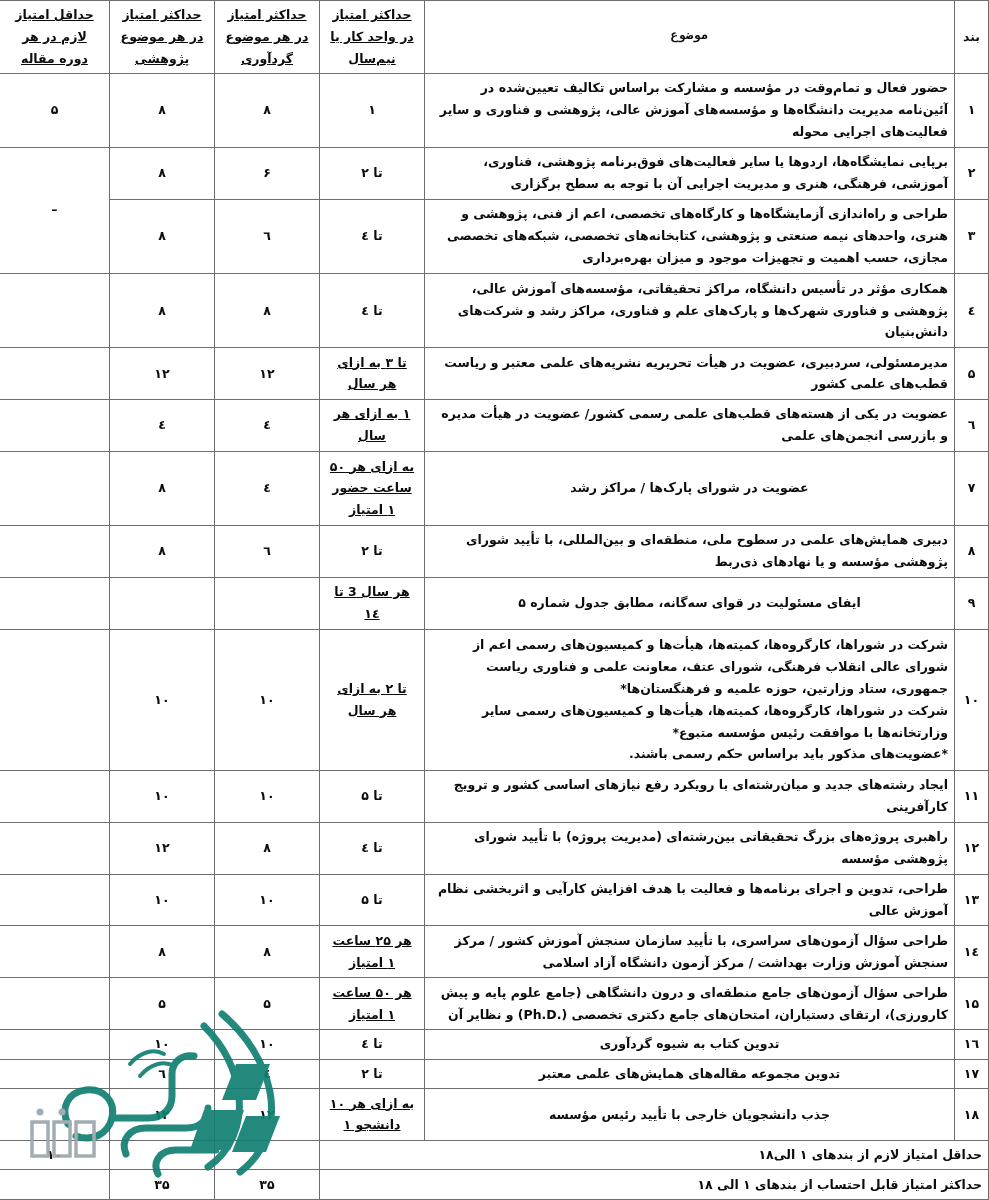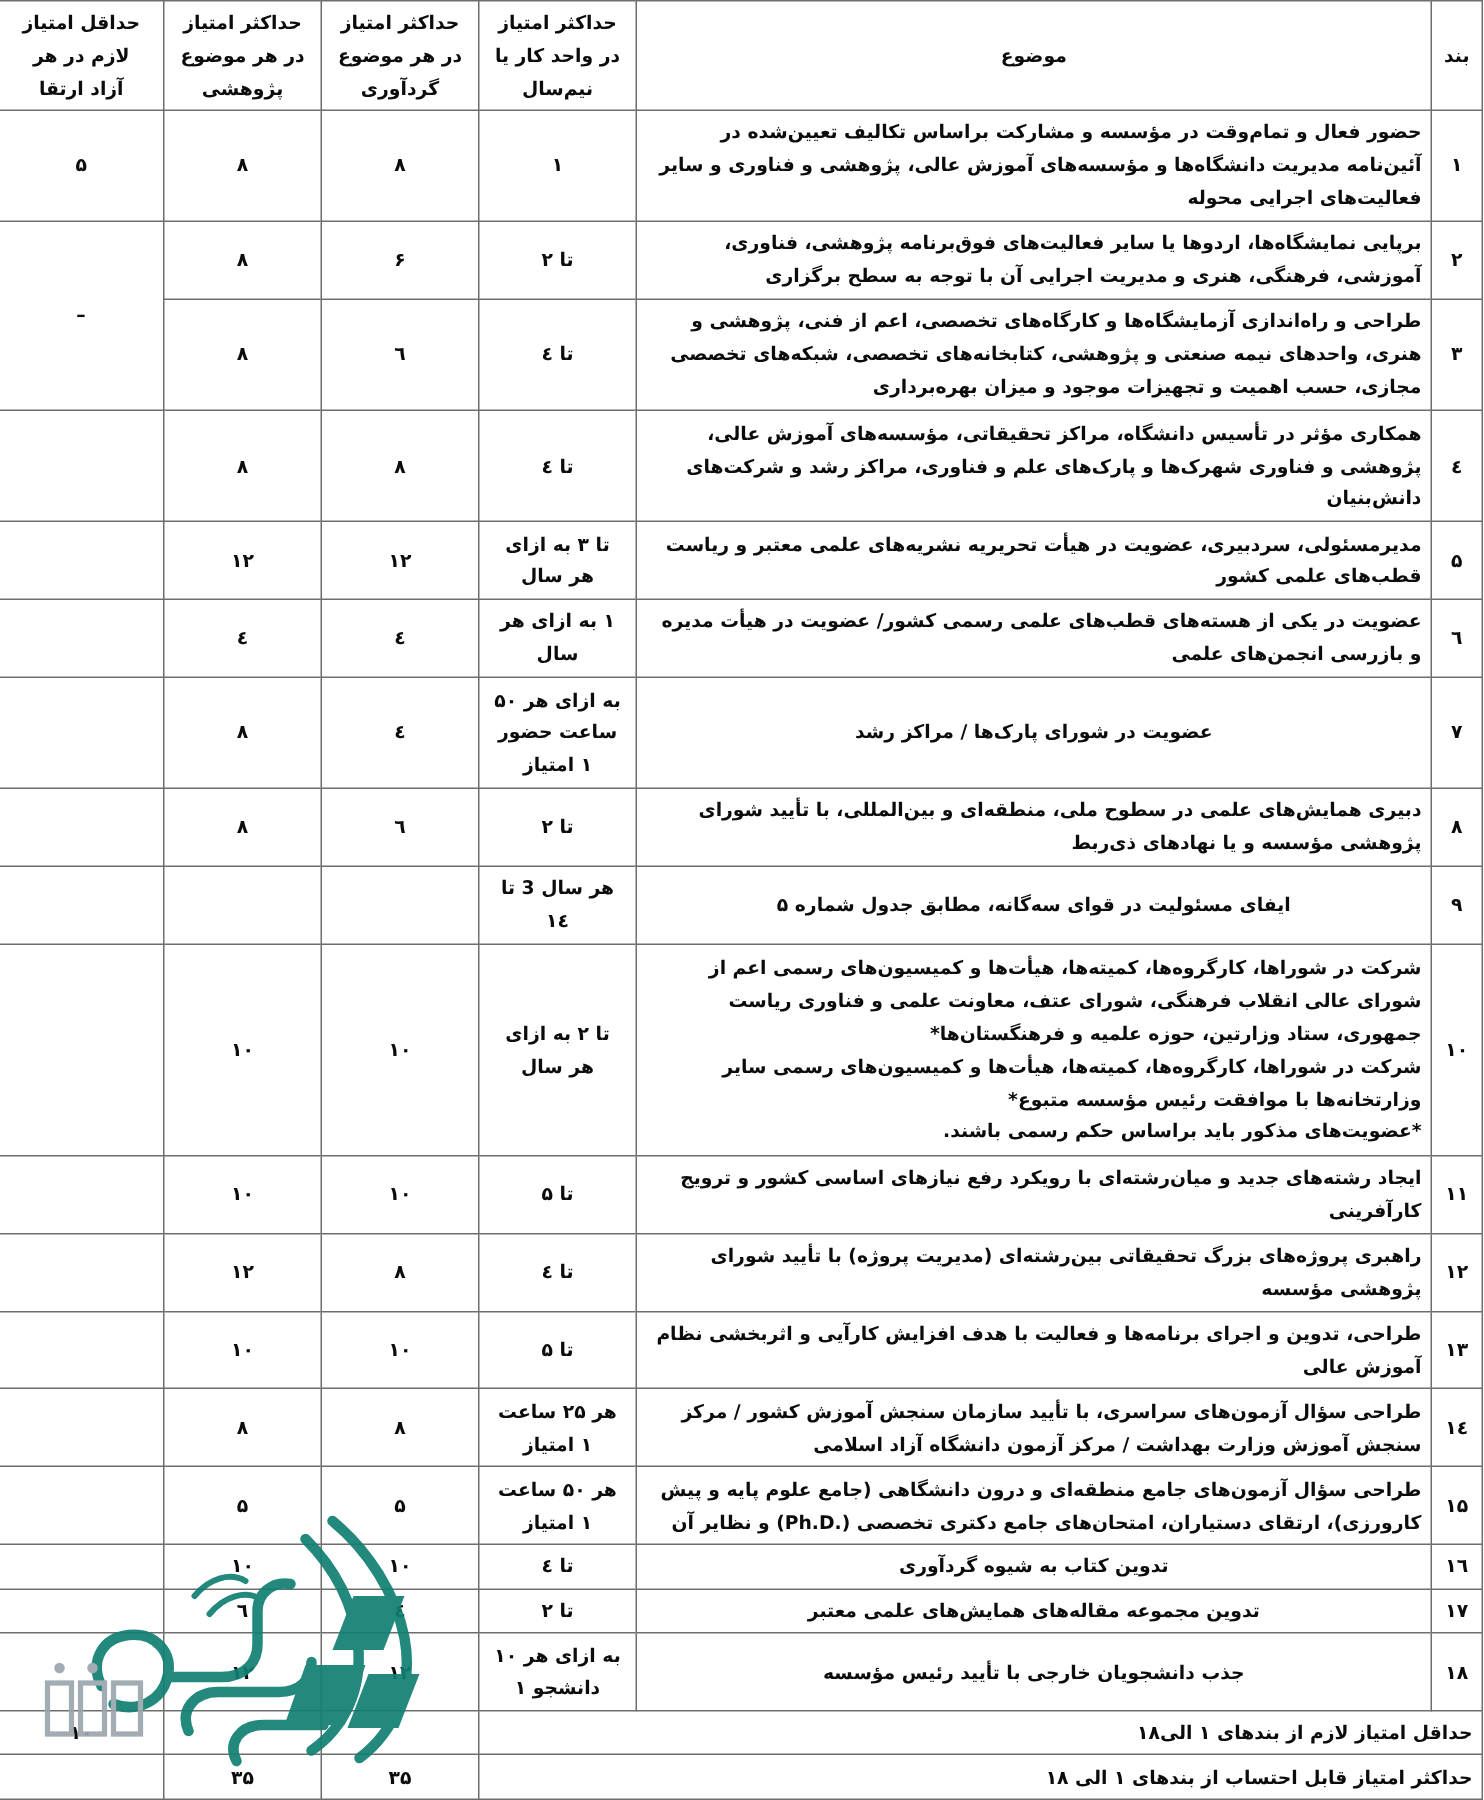--- a/index.html
+++ b/index.html
@@ -63,28 +63,28 @@
     line-height:1.78;
     padding-right:8px;
     padding-left:10px;
   }
   td.subject.center{text-align:center;margin-top:44px;}
   td.band{
     text-align:center;
     font-size:14px;
   }
   td.shaded{background:#eeeeee;}
-  .hdr-subject{font-size:13px;}
+  .hdr-subject{font-size:13px;font-family:Liberation Mono, monospace;}
   .foot-label{
     text-align:right;
     font-size:13px;
     font-weight:700;
     padding:6px 8px;
   }
-  .ml{display:block;}
+  .ml{display:block;text-decoration:underline;}
   .ml + .ml{margin-top:0;}
 
   
   #watermark{
     position:absolute;
     left:8px;
     bottom:6px;
     width:300px;height:190px;
     z-index:3;
     pointer-events:none;
@@ -121,21 +121,21 @@
           <span class="ml">گردآوری</span>
         </th>
         <th>
           <span class="ml">حداکثر امتیاز</span>
           <span class="ml">در هر موضوع</span>
           <span class="ml">پژوهشی</span>
         </th>
         <th>
           <span class="ml">حداقل امتیاز</span>
           <span class="ml">لازم در هر</span>
-          <span class="ml">آزاد ارتقا</span>
+          <span class="ml">دوره مقاله</span>
         </th>
       </tr>
     </thead>
     <tbody id="tbody">
         <tr>
           <td class="band">۱</td>
           <td class="subject">حضور فعال و تمام‌وقت در مؤسسه و مشارکت براساس تکالیف تعیین‌شده در آئین‌نامه مدیریت دانشگاه‌ها و مؤسسه‌های آموزش عالی، پژوهشی و فناوری و سایر فعالیت‌های اجرایی محوله</td>
           <td class="unit">۱</td>
           <td class="num">۸</td>
           <td class="num">۸</td>

